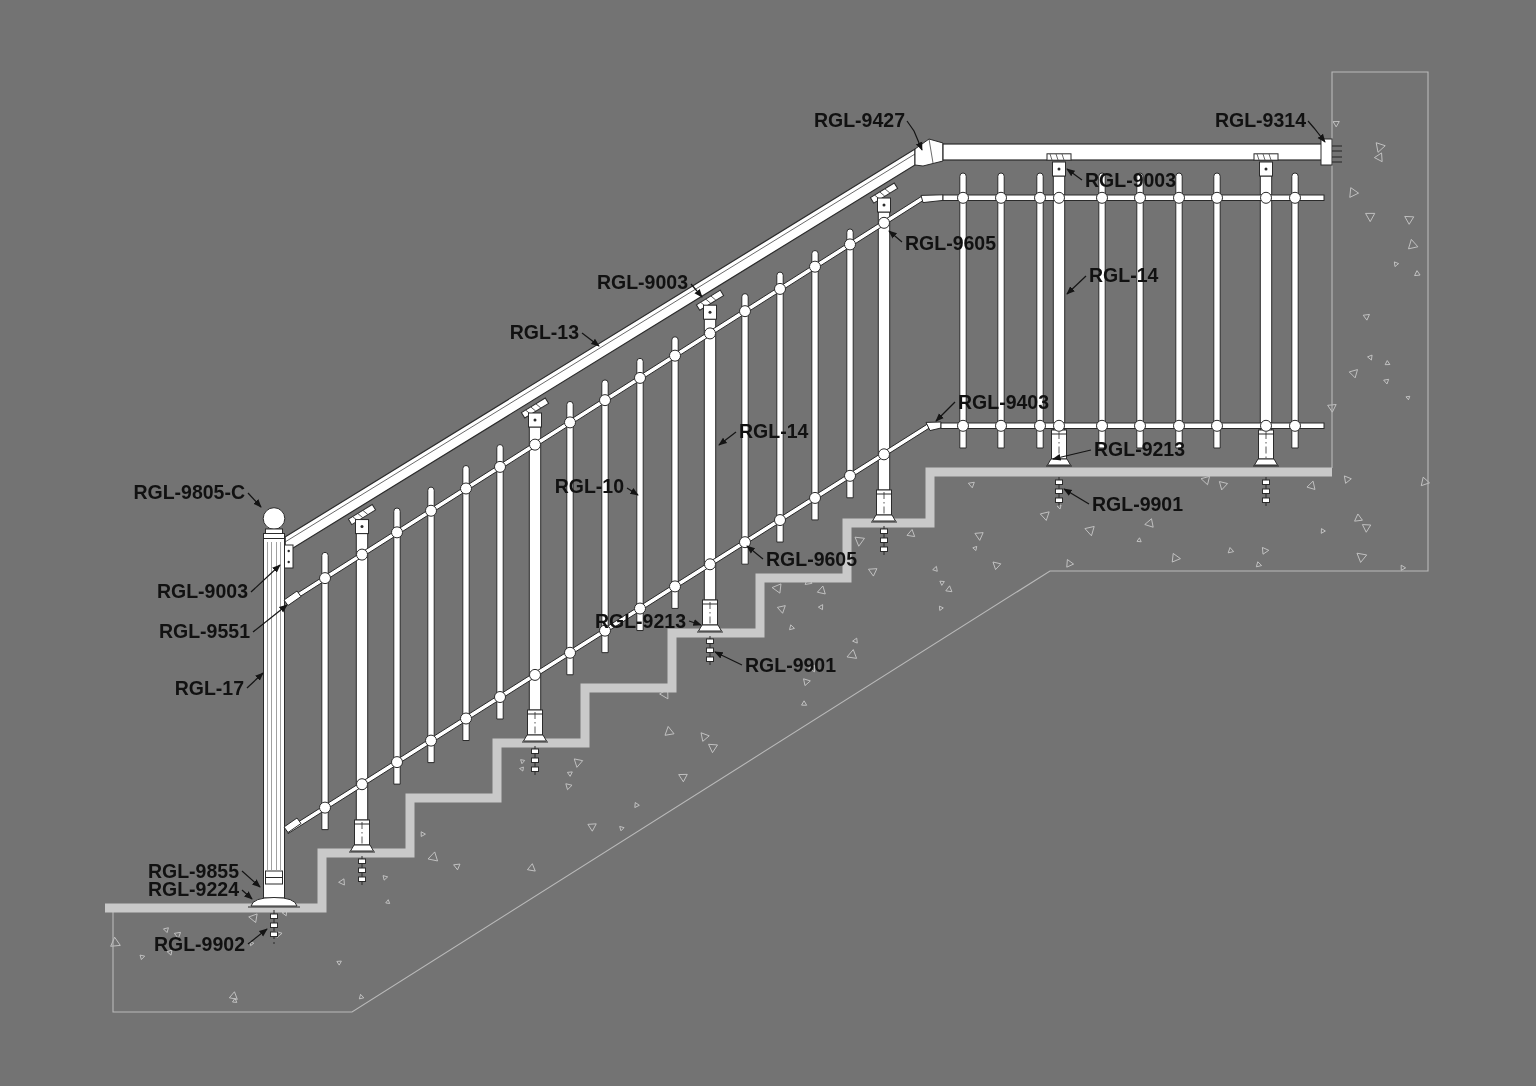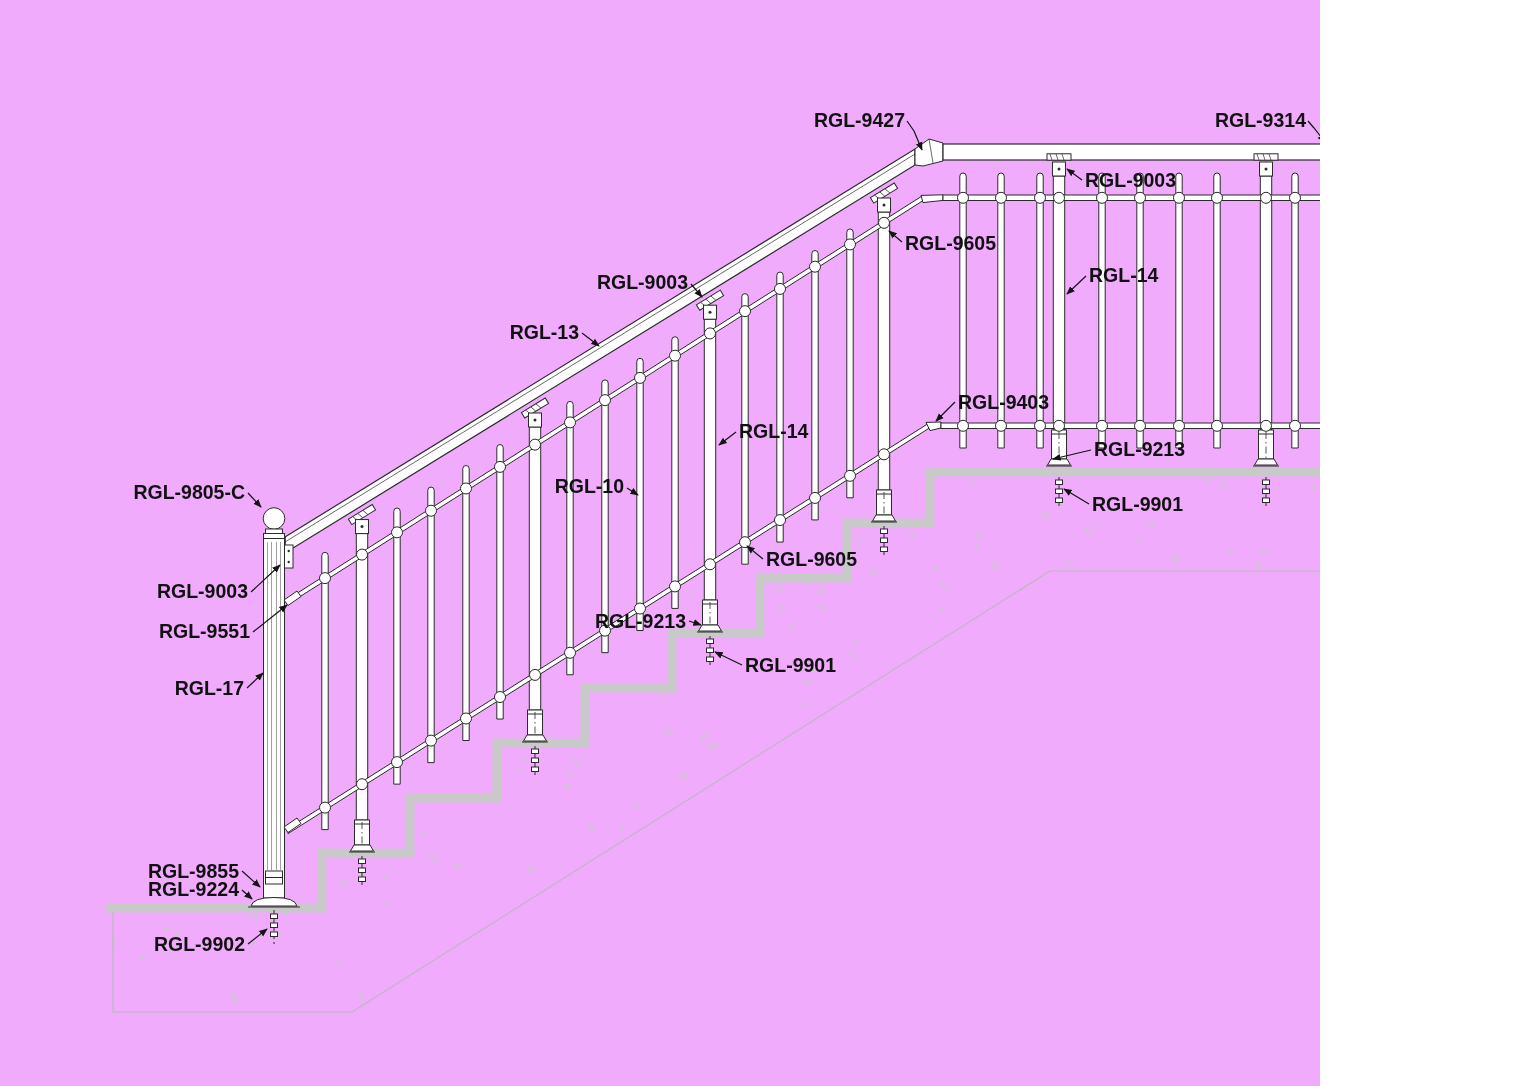--- a/index.html
+++ b/index.html
@@ -1,16 +1,16 @@
 <!DOCTYPE html>
 <html><head>
 <meta charset="utf-8">
 <style>
   html,body{margin:0;padding:0;background:#ffffff;}
-  .stage{position:relative;width:1320px;height:1086px;background:#f0abfc;overflow:hidden;
+  .stage{position:relative;width:1536px;height:1086px;background:#737373;overflow:hidden;
          font-family:"Liberation Sans", sans-serif;}
   svg{position:absolute;left:0;top:0;}
   text.part-label{font-family:"Liberation Sans", sans-serif;font-weight:700;font-size:19.5px;fill:#111111;}
 </style>
 </head>
 <body>
 
 <div class="stage">
   <svg id="svg" width="1536" height="1086" viewBox="0 0 1536 1086">
     <defs>

